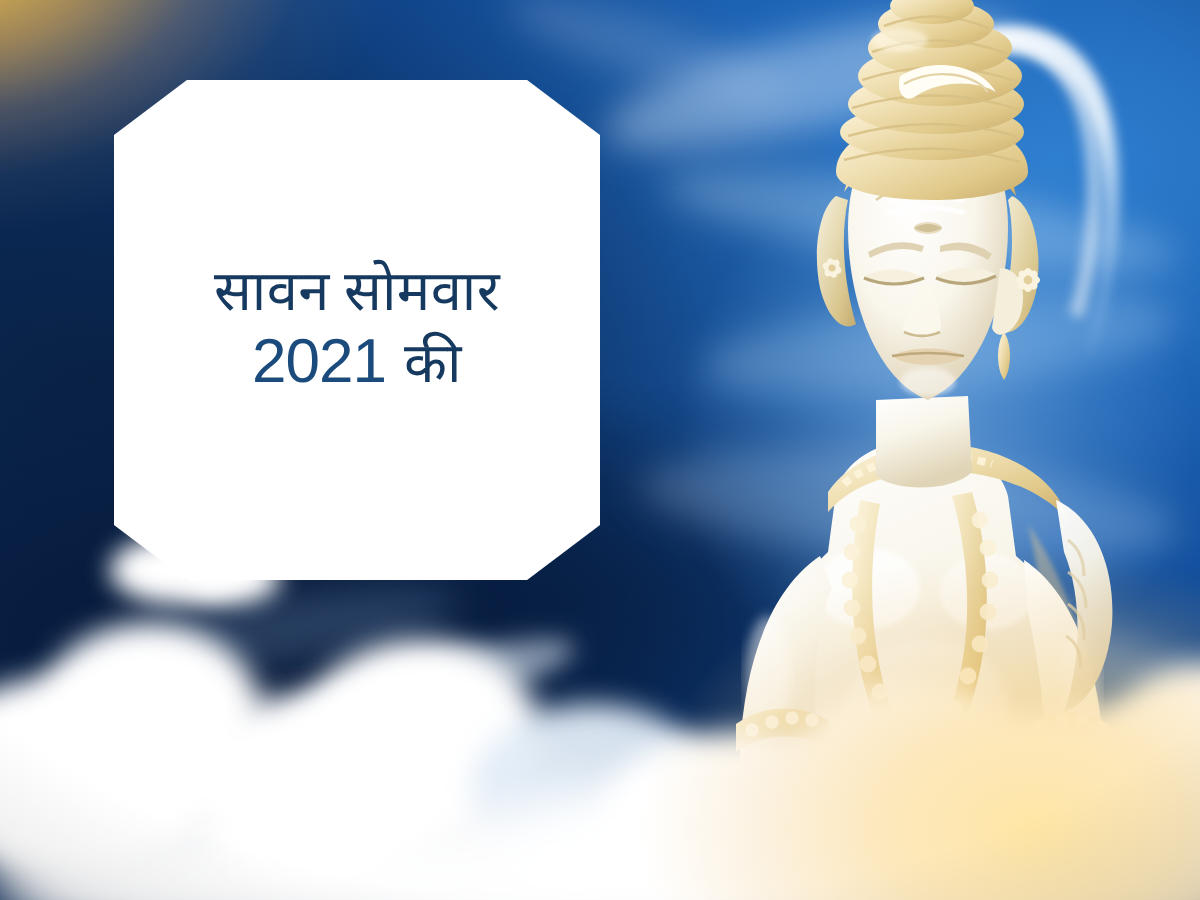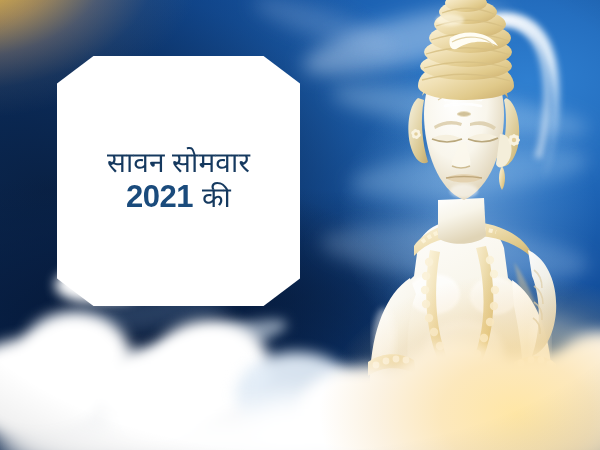--- a/index.html
+++ b/index.html
@@ -68,40 +68,39 @@
 
   
   #card{
     position:absolute;
     left:57px;top:40px;width:243px;height:250px;
     background:#ffffff;
     clip-path:polygon(15% 0%, 85% 0%, 100% 11%, 100% 89%, 85% 100%, 15% 100%, 0% 89%, 0% 11%);
     display:flex;flex-direction:column;
     align-items:center;justify-content:center;
     box-shadow:0 2px 14px rgba(0,0,0,.25);
-    margin-top:16px;
   }
   #card-inner{
     display:flex;flex-direction:column;align-items:center;
     gap:2px;line-height:1.12;
     padding:0 12px;
   }
   .cl{
     color:#15395f;
     font-family:"Liberation Serif", serif;
     font-size:28px;
     letter-spacing:.2px;
     white-space:nowrap;
     text-align:center;
   }
   .cl.line2{display:flex;align-items:baseline;gap:9px;}
   .yr{
     color:#1a4b7c;
     font-family:"Liberation Sans", sans-serif;
-    font-weight:bold;
+    font-weight:normal;
     font-size:31px;
     letter-spacing:-.5px;
   }
   .ki{color:#15395f;font-family:"Liberation Serif", serif;font-size:28px;}
 
   
   #vignette{
     background:radial-gradient(125% 108% at 50% 44%, rgba(0,0,0,0) 52%, rgba(0,0,0,.22) 84%, rgba(0,0,0,.40) 100%);
   }
 </style>

